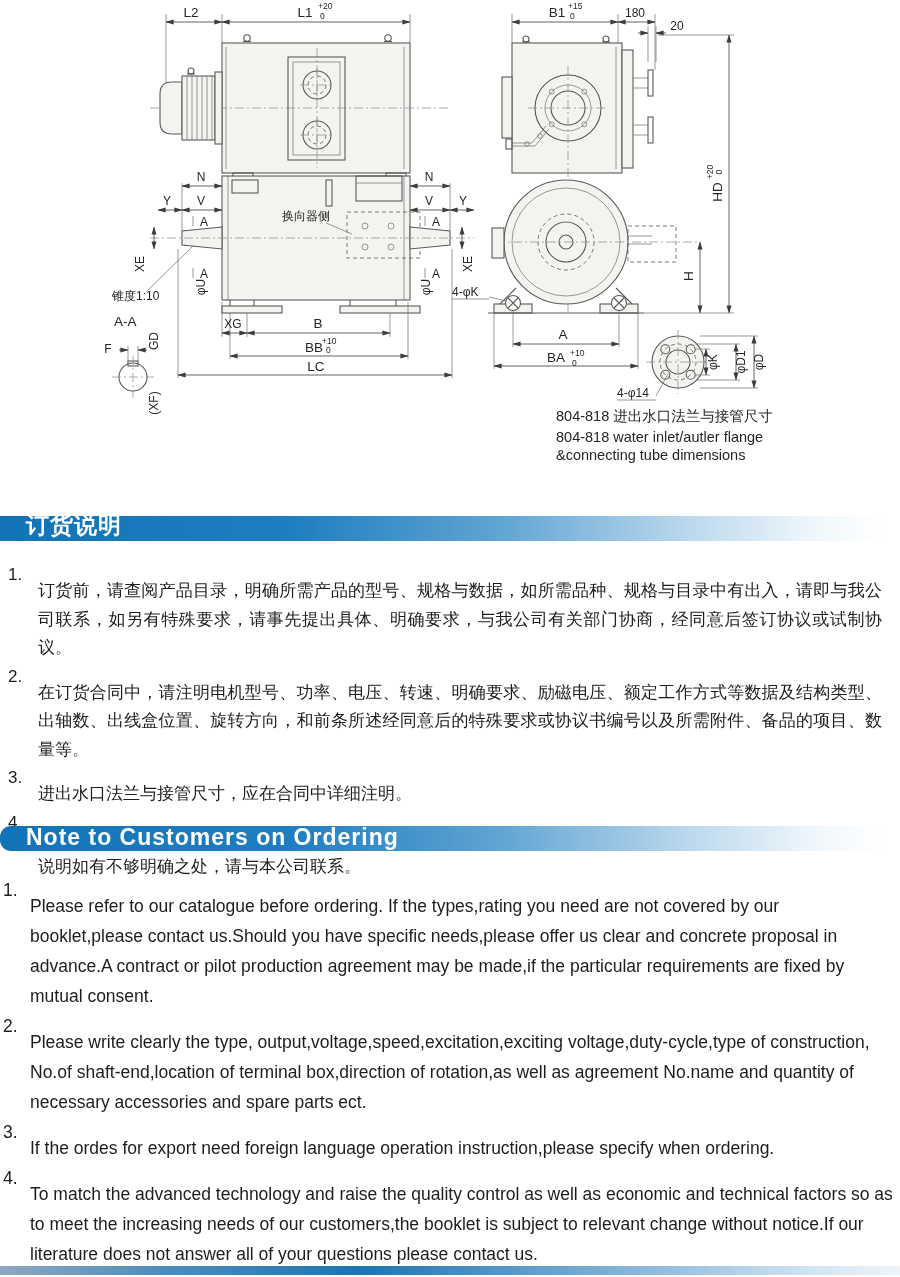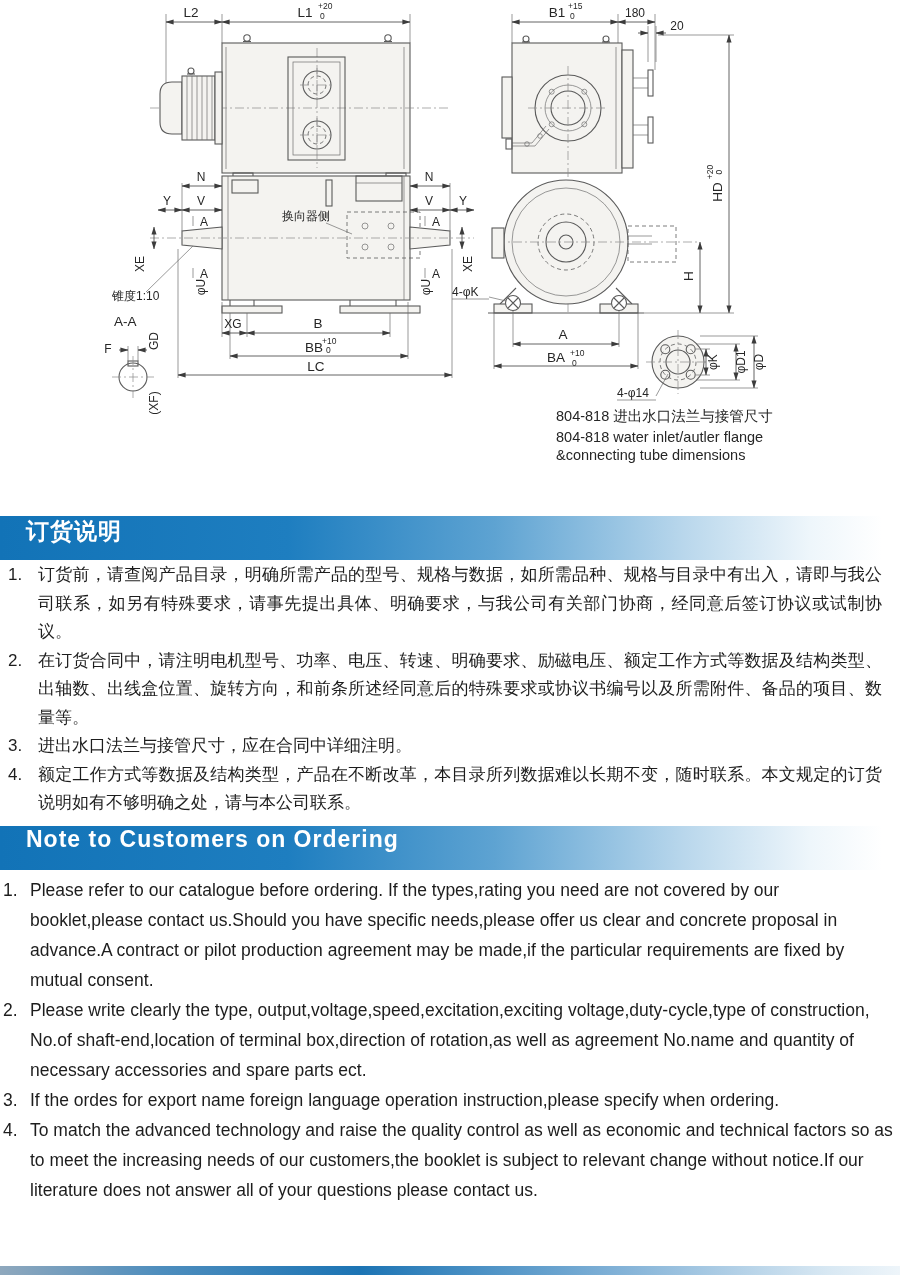--- a/index.html
+++ b/index.html
@@ -14,32 +14,32 @@
   .cl{stroke:#8a8a8a;stroke-width:0.7;fill:none;stroke-dasharray:9 3 2 3;}
   .dsh{stroke:#5a5a5a;stroke-width:0.8;fill:none;stroke-dasharray:4 3;}
   .dim{stroke:#3c3c3c;stroke-width:0.8;fill:none;}
   #drawing text{fill:#262626;}
   .lb{font-size:12px;}
   .lb13{font-size:13.5px;}
   .sm{font-size:8.5px;}
   .cap{font-size:14.5px;}
 
   
-  .banner{position:absolute;left:0;width:900px;height:44px;display:flex;align-items:flex-start;
+  .banner{position:absolute;left:0;width:900px;height:25px;display:flex;align-items:flex-end;
           color:#fff;font-weight:bold;font-size:23px;
           background:linear-gradient(90deg,#1273b7 0%,#1e7ec0 32%,#5ea3d2 55%,#b9d7ec 76%,#eef6fb 90%,#ffffff 98%);}
   .banner span{padding-left:26px;letter-spacing:1px;}
   #banner-cn{top:516px;}
-  #banner-en{top:826px;}
+  #banner-en{top:826px;border-radius:11px;}
 
   
   .list{position:absolute;}
   .item{display:flex;}
   .item .num{flex:none;text-align:left;}
-  .item .txt{flex:1;}
+  .item .txt{flex:1;margin-top:16px;}
   #cn-list{top:561px;left:8px;width:874px;font-size:17px;line-height:28.5px;}
   #cn-list .num{width:30px;}
   #cn-list .txt{text-align:justify;}
   #en-list{top:875px;left:3px;width:893px;font-size:17.5px;line-height:30px;}
   #en-list .num{width:27px;}
 
   
   #bottom-bar{position:absolute;top:1266px;left:0;width:900px;height:9px;
     background:linear-gradient(90deg,#8fa8bd 0%,#4d8dbd 18%,#1c74b4 40%,#7fb0d6 68%,#d8e8f3 92%,#eef5fa 100%);}
 </style>
@@ -363,21 +363,21 @@
   <div class="item">
     <span class="num">1.</span>
     <div class="txt">Please refer to our catalogue before ordering. If the types,rating you need are not covered by our booklet,please contact us.Should you have specific needs,please offer us clear and concrete proposal in advance.A contract or pilot production agreement may be made,if the particular requirements are fixed by mutual consent.</div>
   </div>
   <div class="item">
     <span class="num">2.</span>
     <div class="txt">Please write clearly the type, output,voltage,speed,excitation,exciting voltage,duty-cycle,type of construction, No.of shaft-end,location of terminal box,direction of rotation,as well as agreement No.name and quantity of necessary accessories and spare parts ect.</div>
   </div>
   <div class="item">
     <span class="num">3.</span>
-    <div class="txt">If the ordes for export name foreign language operation instruction,please specify when ordering.</div>
+    <div class="txt">If the ordes for export need foreign language operation instruction,please specify when ordering.</div>
   </div>
   <div class="item">
     <span class="num">4.</span>
     <div class="txt">To match the advanced technology and raise the quality control as well as economic and technical factors so as to meet the increasing needs of our customers,the booklet is subject to relevant change without notice.If our literature does not answer all of your questions please contact us.</div>
   </div>
 </div>
 
 <div id="bottom-bar"></div>
 
 </body></html>

